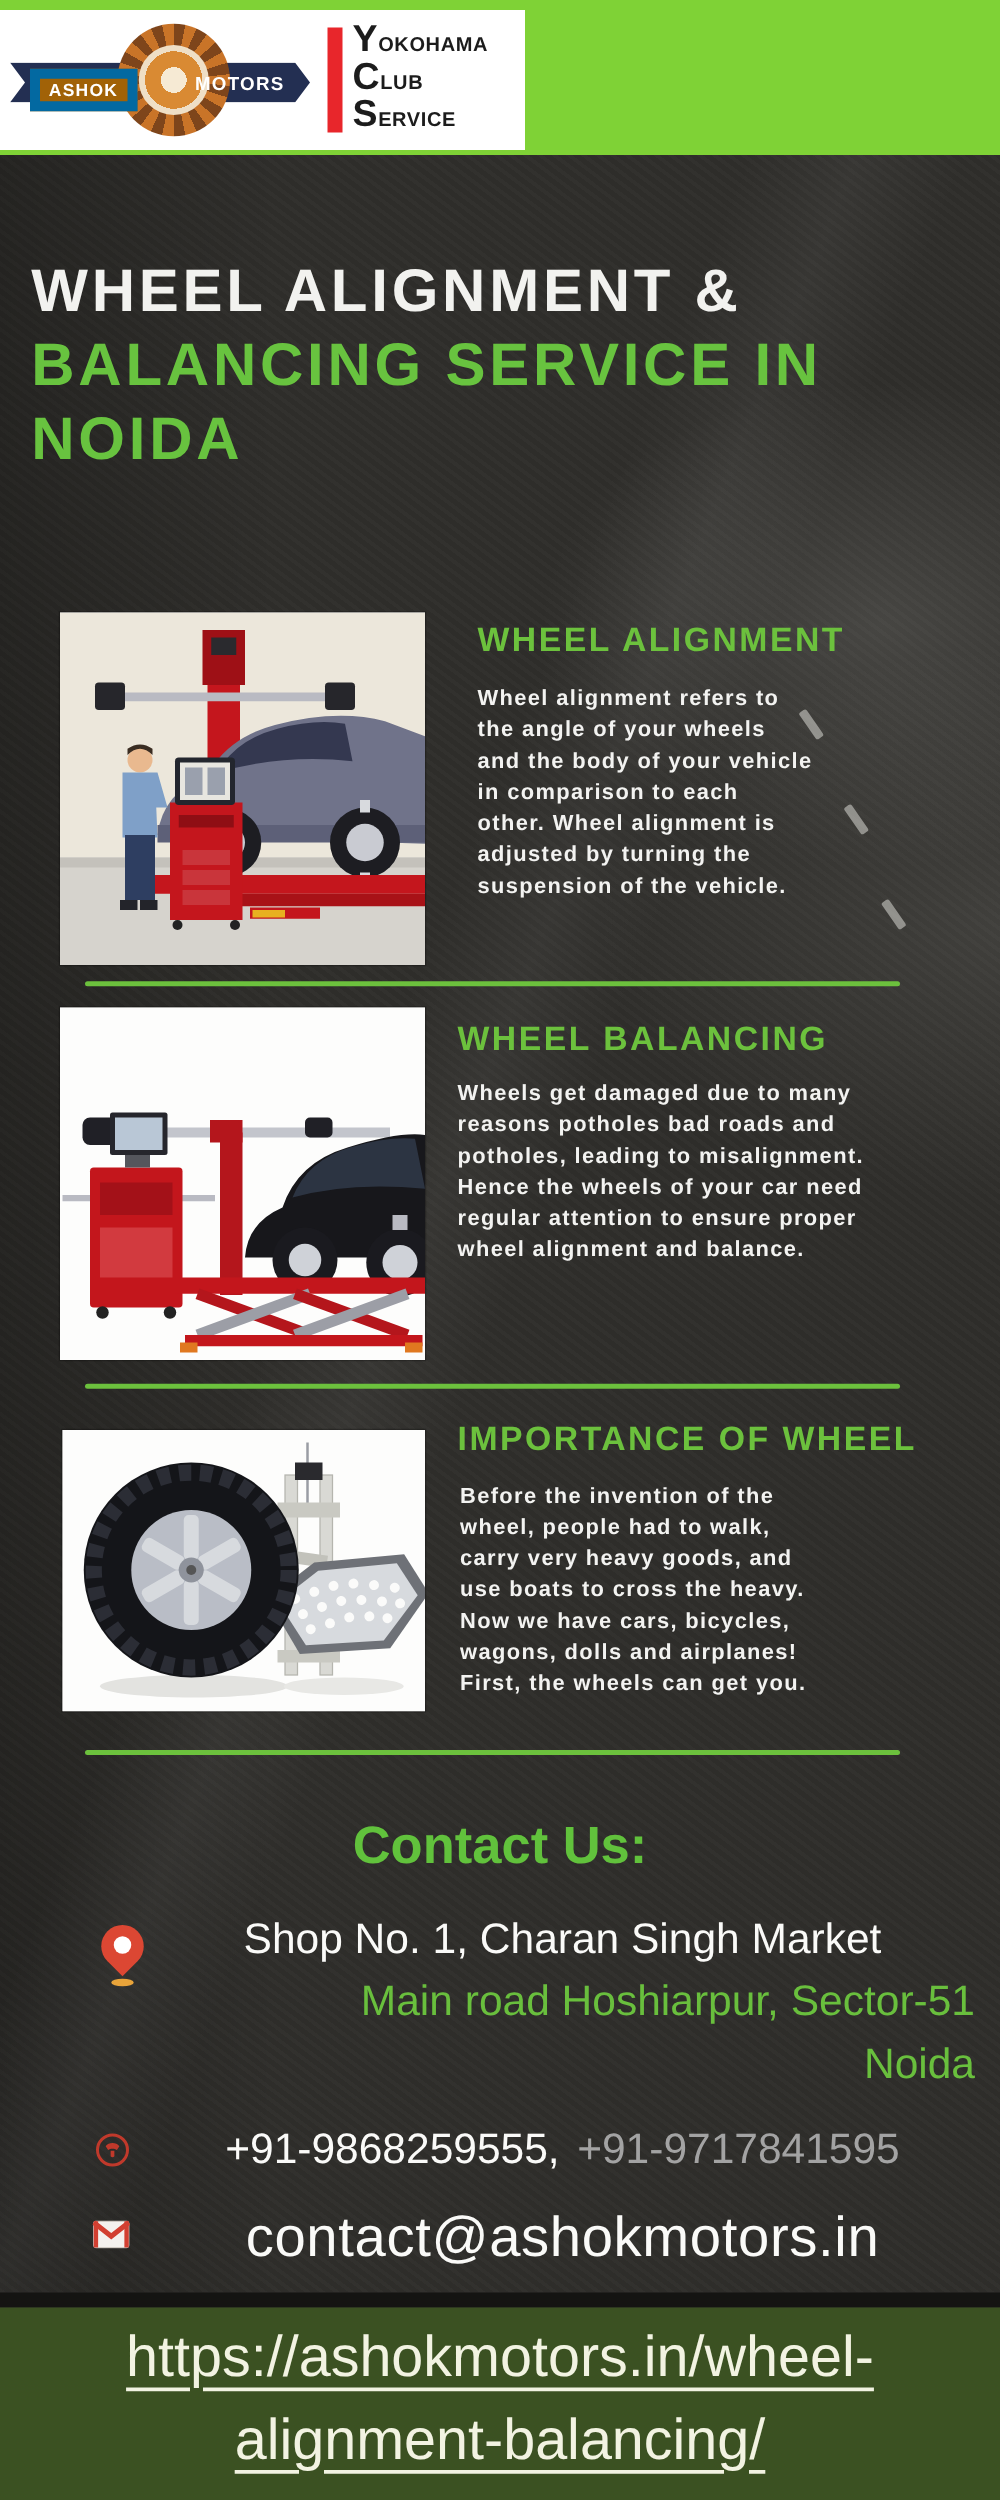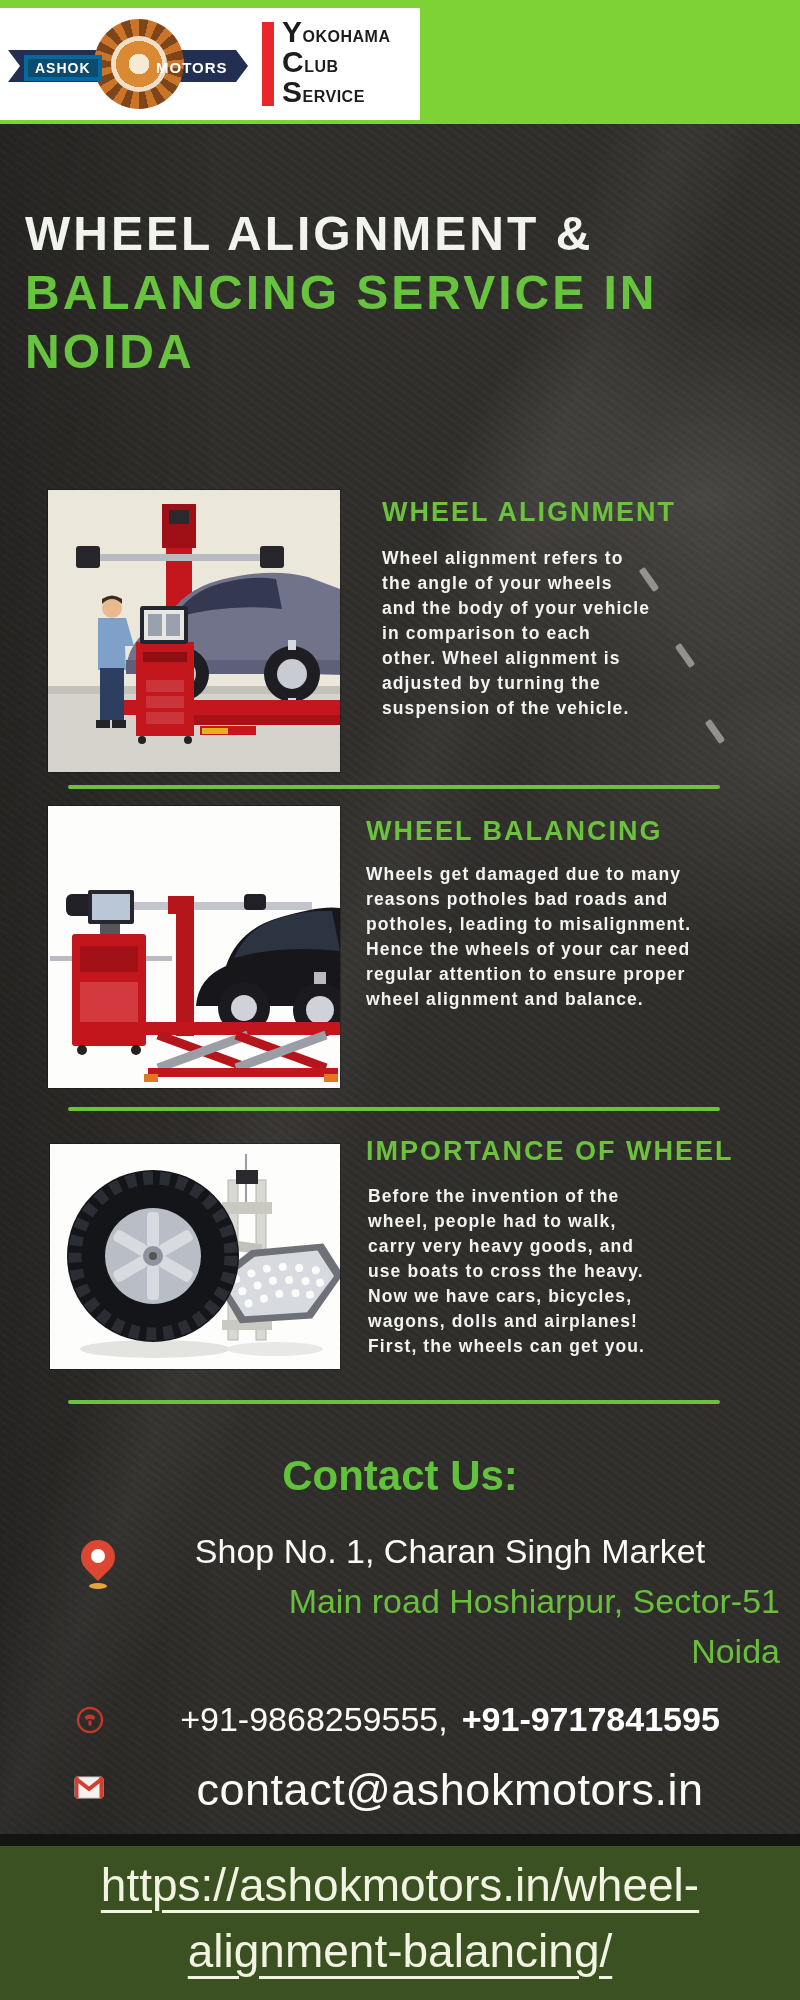--- a/index.html
+++ b/index.html
@@ -8,21 +8,21 @@
   .abs{position:absolute;}
 
   
   .header{left:0;top:0;width:800px;height:124px;background:#7fd236;}
   .logo-box{left:0;top:8px;width:420px;height:112px;background:#ffffff;
             display:flex;align-items:center;}
   .emblem{position:relative;width:252px;height:104px;margin-left:4px;flex:0 0 auto;}
   .ribbon{position:absolute;left:4px;top:38px;width:240px;height:32px;background:#232f52;
           clip-path:polygon(0 0,95% 0,100% 50%,95% 100%,0 100%,5% 50%);}
   .ashok-badge{position:absolute;left:20px;top:43px;color:#fff;font-weight:bold;font-size:14px;
-          letter-spacing:1px;border:4px solid #0369a1;padding:1px 7px;background:#0c4a6e;}
+          letter-spacing:1px;border:8px solid #0369a1;padding:1px 7px;background:#a16207;}
   .motors-label{position:absolute;left:152px;top:47px;color:#fff;font-weight:bold;font-size:15px;letter-spacing:1px;}
   .tire-mark{position:absolute;left:90px;top:7px;width:90px;height:90px;border-radius:50%;
           background:repeating-conic-gradient(#7e451b 0deg 12deg,#c97428 12deg 24deg);}
   .tire-mark::after{content:"";position:absolute;inset:17px;border-radius:50%;
           background:radial-gradient(circle,#f6ead4 0 26%,#d98a33 26% 58%,#efdfc6 58% 74%,#c97428 74%);}
   .red-bar{width:12px;height:84px;background:#e8262b;margin-left:6px;flex:0 0 auto;}
   .ycn{margin-left:8px;color:#1c1c1c;}
   .ycn-line{display:block;font-size:16px;line-height:25px;letter-spacing:.5px;font-weight:600;}
   .ycn-line::first-letter{font-size:30px;font-weight:800;}
 
@@ -46,21 +46,21 @@
   .sec-heading{font-size:27px;font-weight:800;letter-spacing:2px;color:#6cc13d;white-space:nowrap;}
   .sec-body{font-size:17.5px;font-weight:700;letter-spacing:1.1px;line-height:25px;color:#f3f3f1;}
   .divider{left:68px;width:652px;height:4px;background:#6cc13d;border-radius:2px;}
 
   
   .contact-heading{left:0;top:1452px;width:800px;text-align:center;font-size:42px;font-weight:800;color:#61c23c;}
   .contact-text{left:120px;width:660px;text-align:center;}
   .addr{font-size:34px;color:#fafaf8;}
   .addr.green{color:#69bf3d;text-align:right;}
   .phone-row{font-size:34px;color:#fafaf8;}
-  .phone-green{color:#ffffff;margin-left:14px;font-weight:bold;}
+  .phone-green{color:#a3a3a3;margin-left:14px;}
   .email-row{font-size:45px;color:#fafaf8;letter-spacing:.5px;}
 
   .pin{left:78px;top:1540px;width:42px;height:54px;}
   .pin-body{position:absolute;left:3px;top:0;width:34px;height:34px;background:#dc4733;
             border-radius:50% 50% 50% 0;transform:rotate(-45deg);}
   .pin-hole{position:absolute;left:13px;top:9px;width:14px;height:14px;background:#fff;border-radius:50%;}
   .pin-base{position:absolute;left:11px;top:43px;width:18px;height:6px;background:#e9a43a;border-radius:50%;}
 
   
   .footer-strip{left:0;top:1834px;width:800px;height:12px;background:#141412;}

